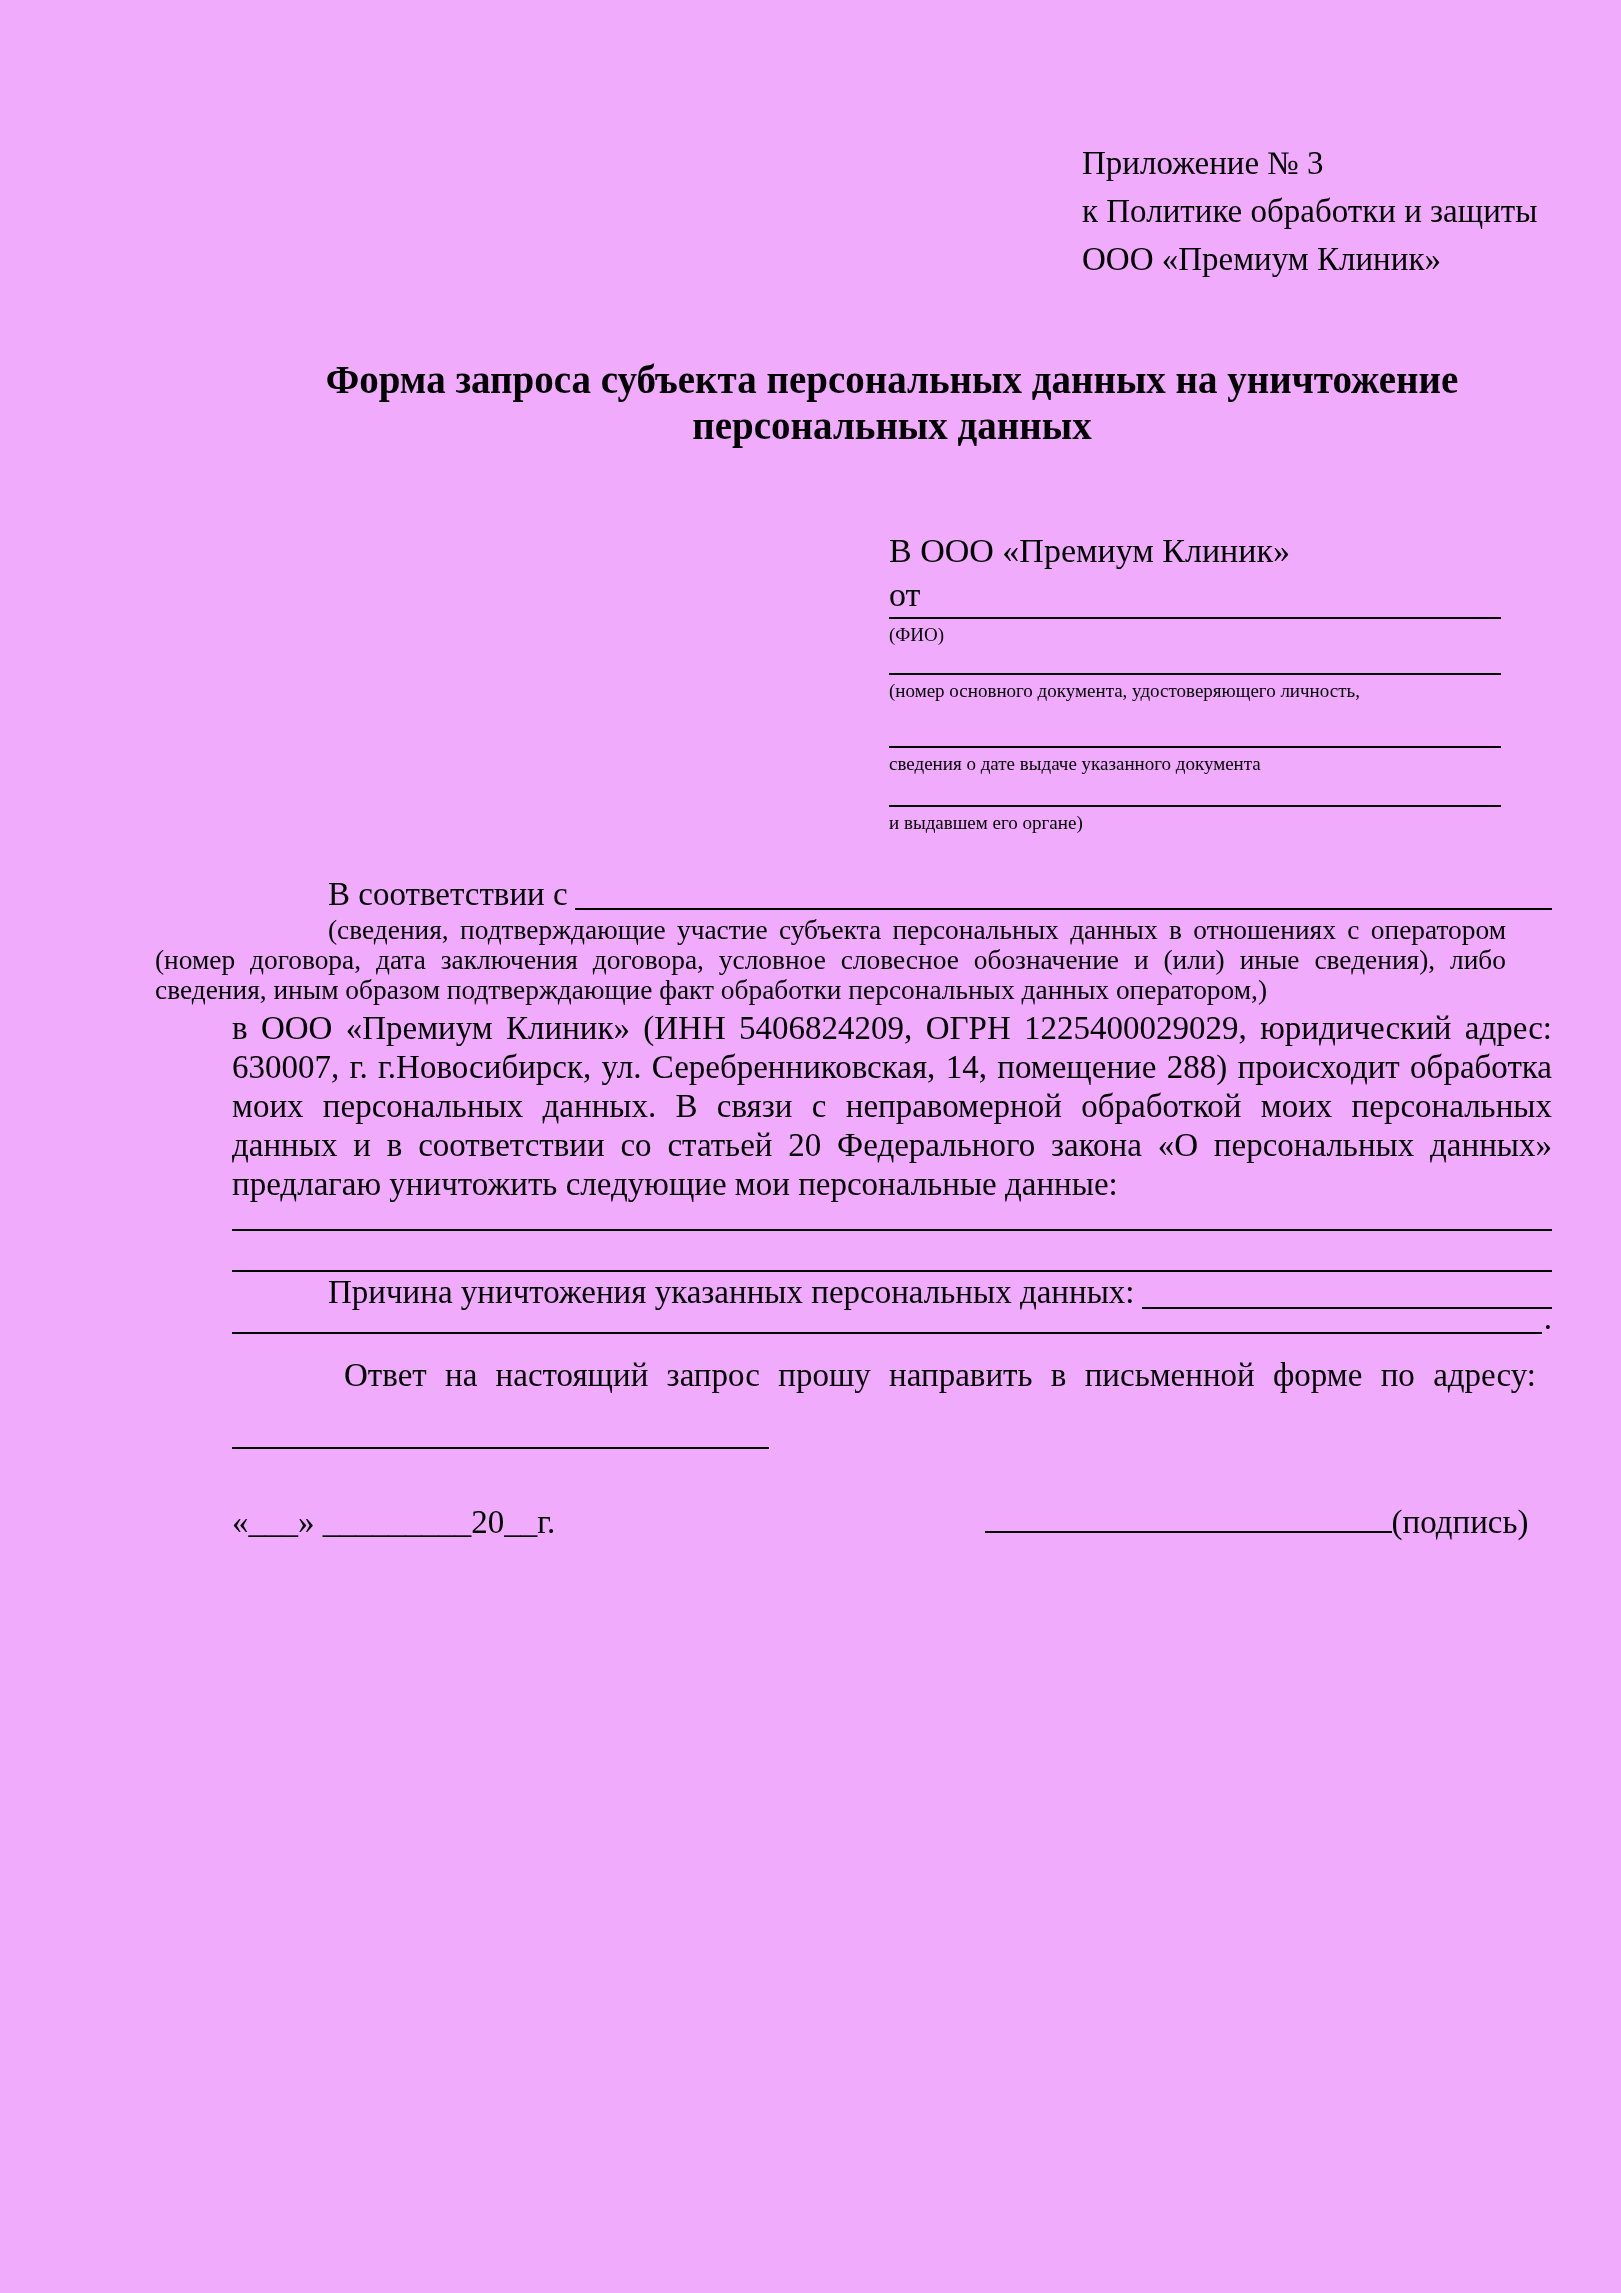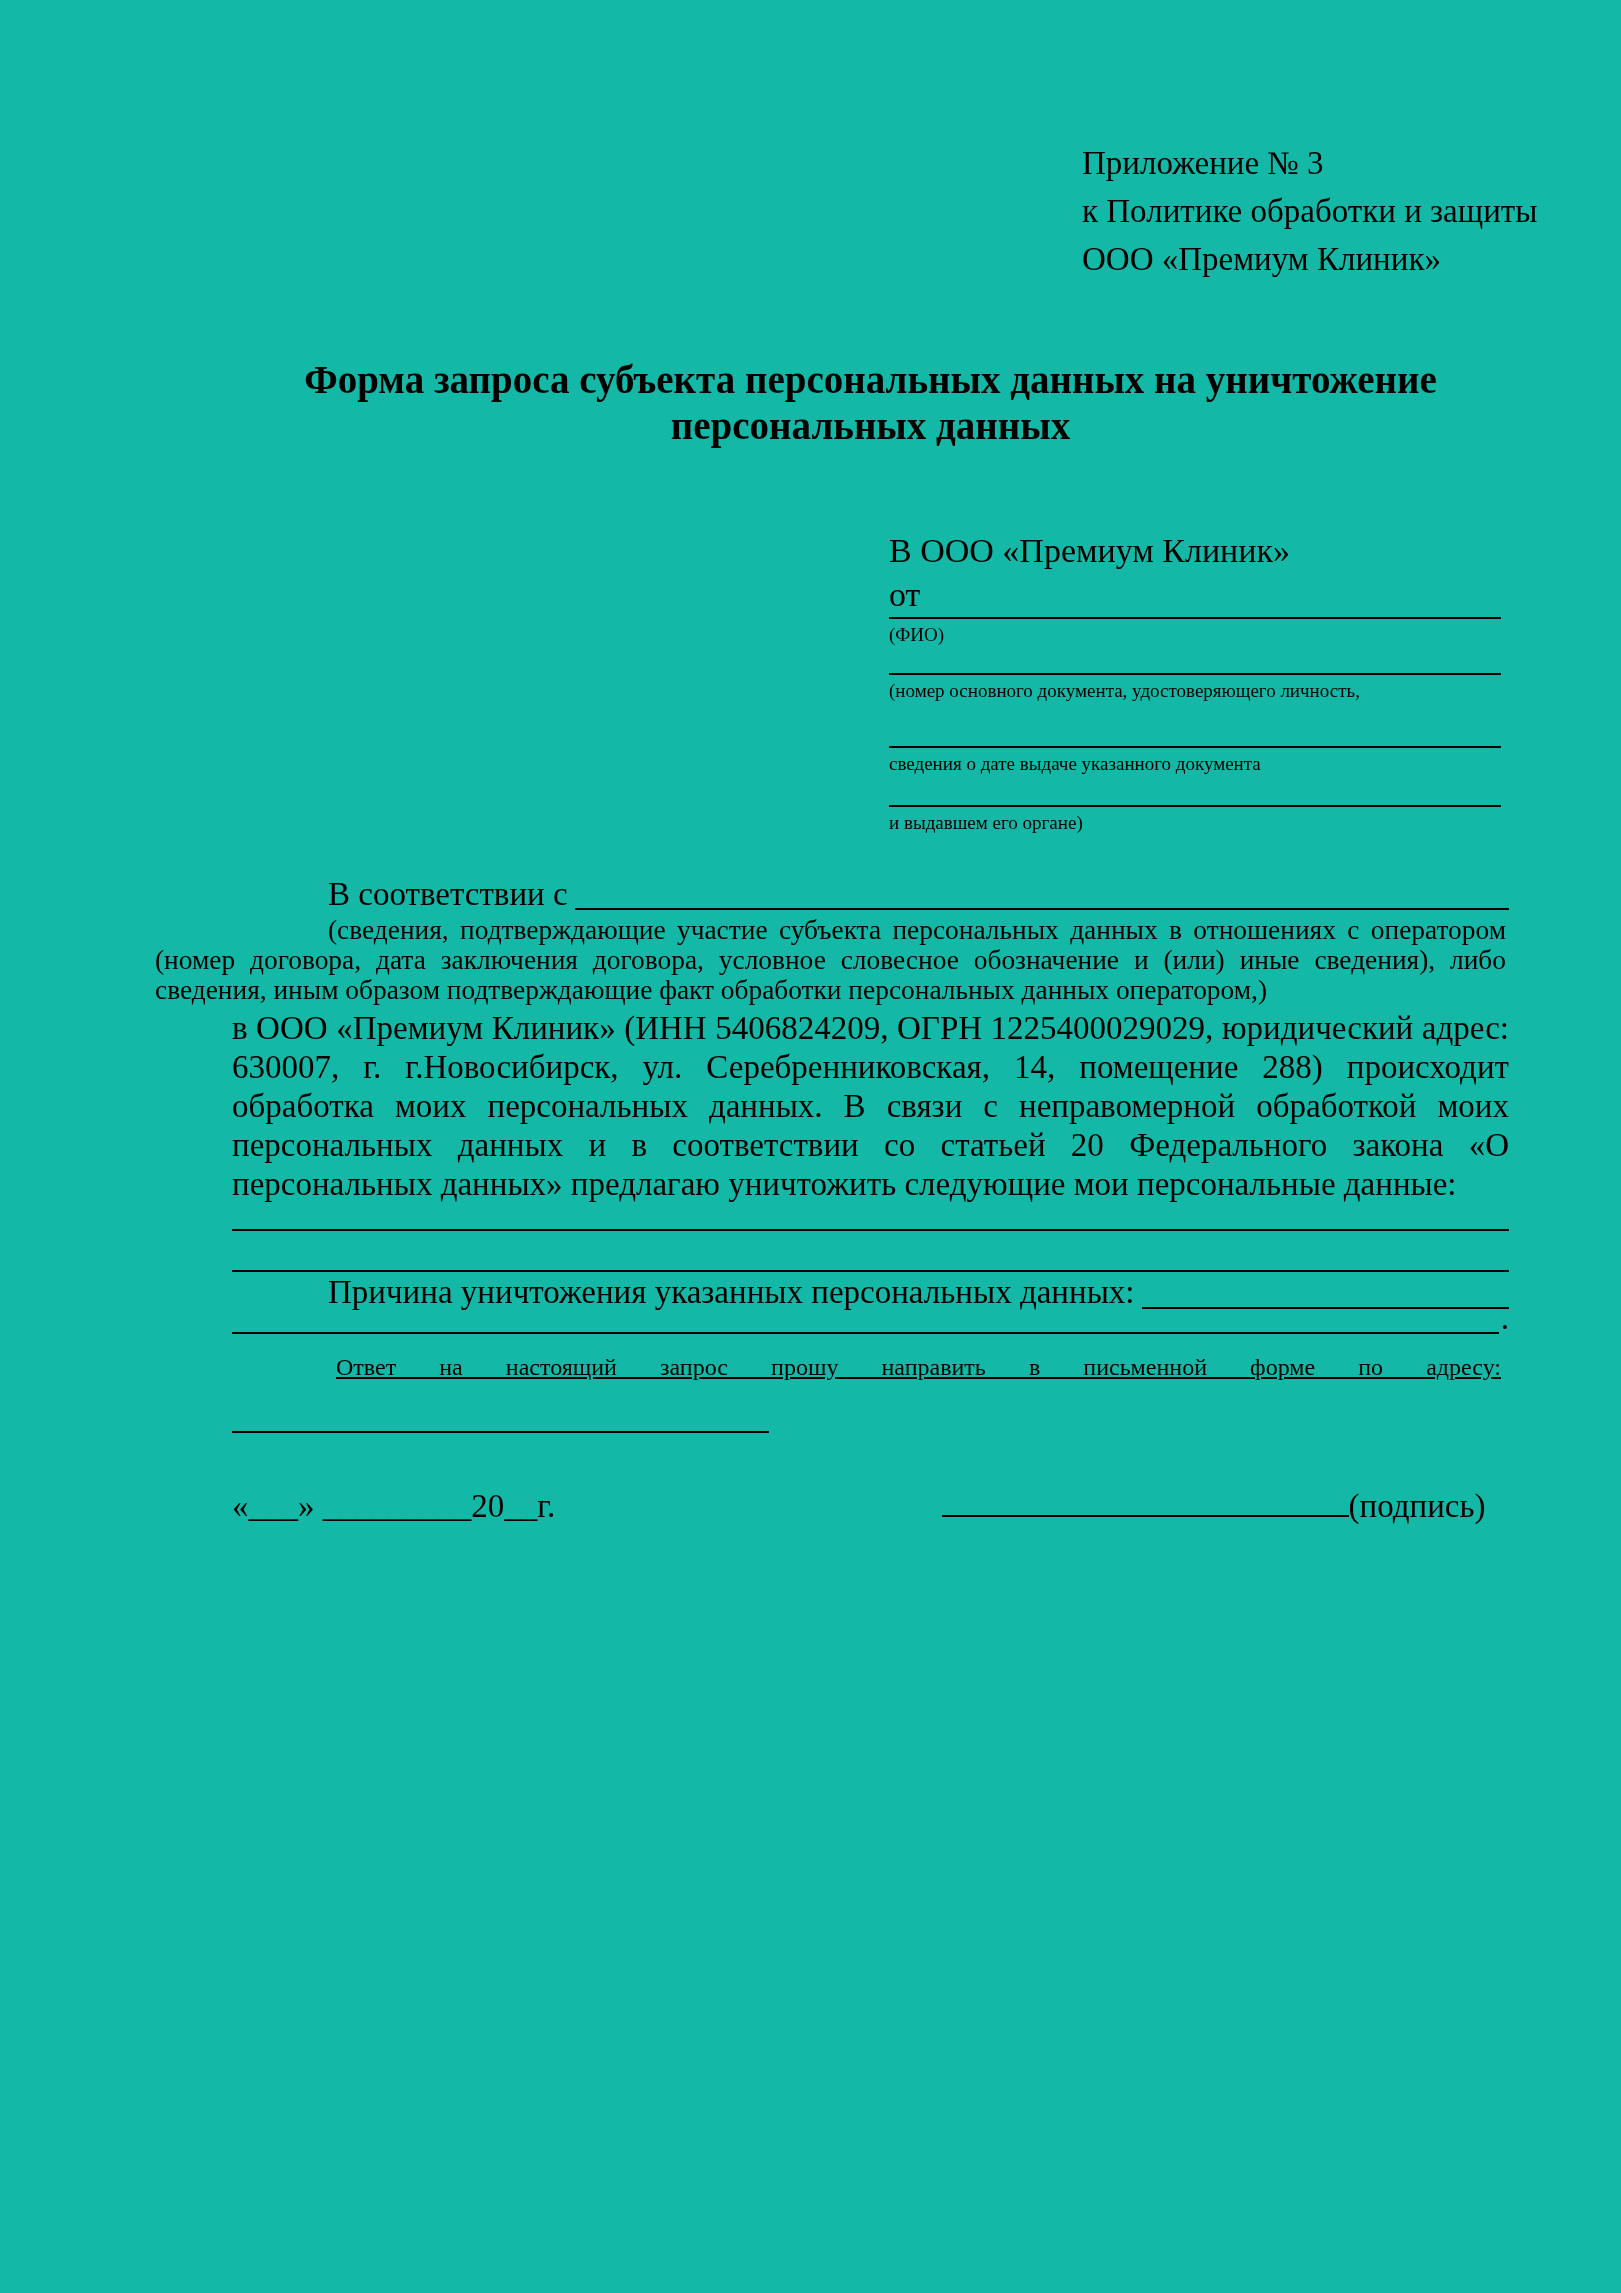--- a/index.html
+++ b/index.html
@@ -1,24 +1,24 @@
 <!DOCTYPE html>
 <html><head>
 <meta charset="utf-8">
 <style>
   html, body { margin: 0; padding: 0; background: #ffffff; }
   .page {
     position: relative;
     width: 1621px;
     height: 2294px;
     box-sizing: border-box;
-    background: #14b8a6;
+    background: #f0abfc;
     color: #000000;
     font-family: "Liberation Serif", "DejaVu Serif", serif;
-    padding: 139px 112px 0 232px;
+    padding: 139px 69px 0 232px;
     overflow: hidden;
   }
 
   
   .header-block {
     margin-left: 850px;
     font-size: 33px;
     line-height: 48px;
     white-space: nowrap;
   }
@@ -93,27 +93,26 @@
     align-items: flex-end;
     height: 41px;
     margin-top: -15.7px;
     font-size: 33px;
     line-height: 41px;
   }
   .period-row .fill { margin-left: 0; }
   .period-row .period { margin-left: 2px; }
 
   .answer-paragraph {
-    margin: 8px;
-    font-size: 24px;
+    margin: 16px;
+    font-size: 33px;
     line-height: 41px;
     text-align: justify;
     text-align-last: justify;
     text-indent: 96px;
-    text-decoration: underline;
   }
 
   .address-row {
     display: flex;
     align-items: flex-end;
     height: 41px;
     font-size: 33px;
     line-height: 41px;
   }
   .address-row .addr-fill {

